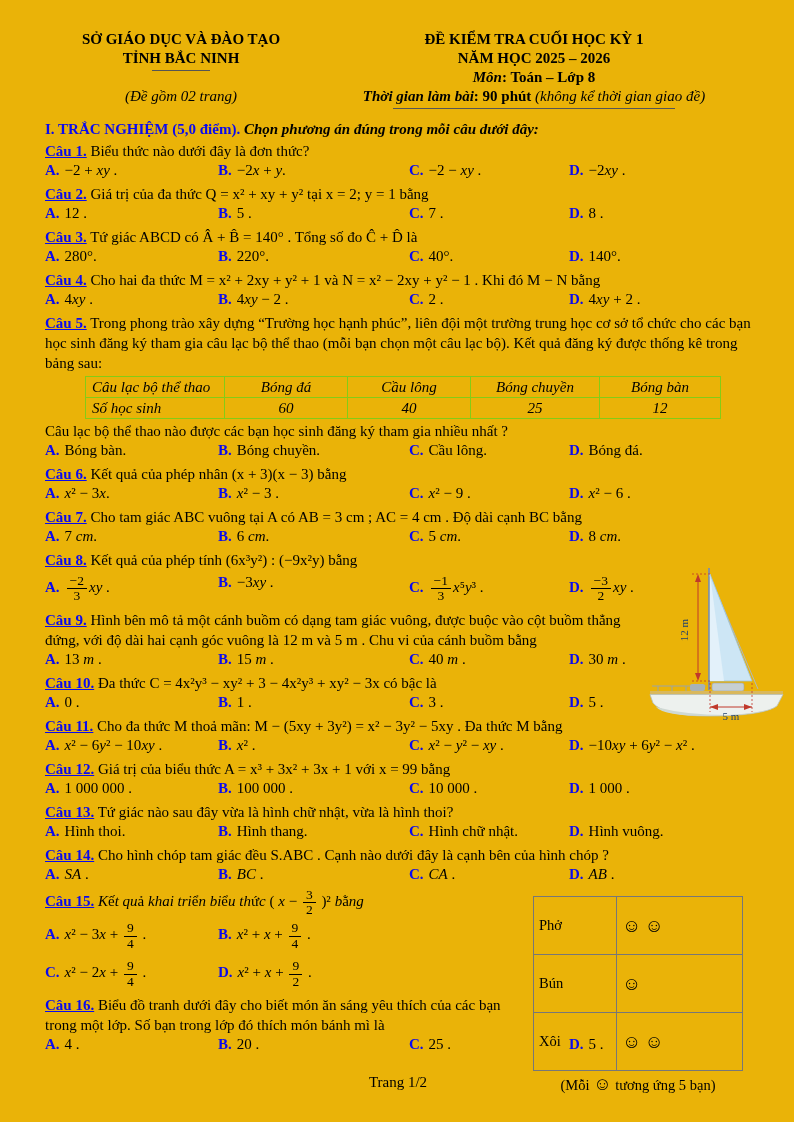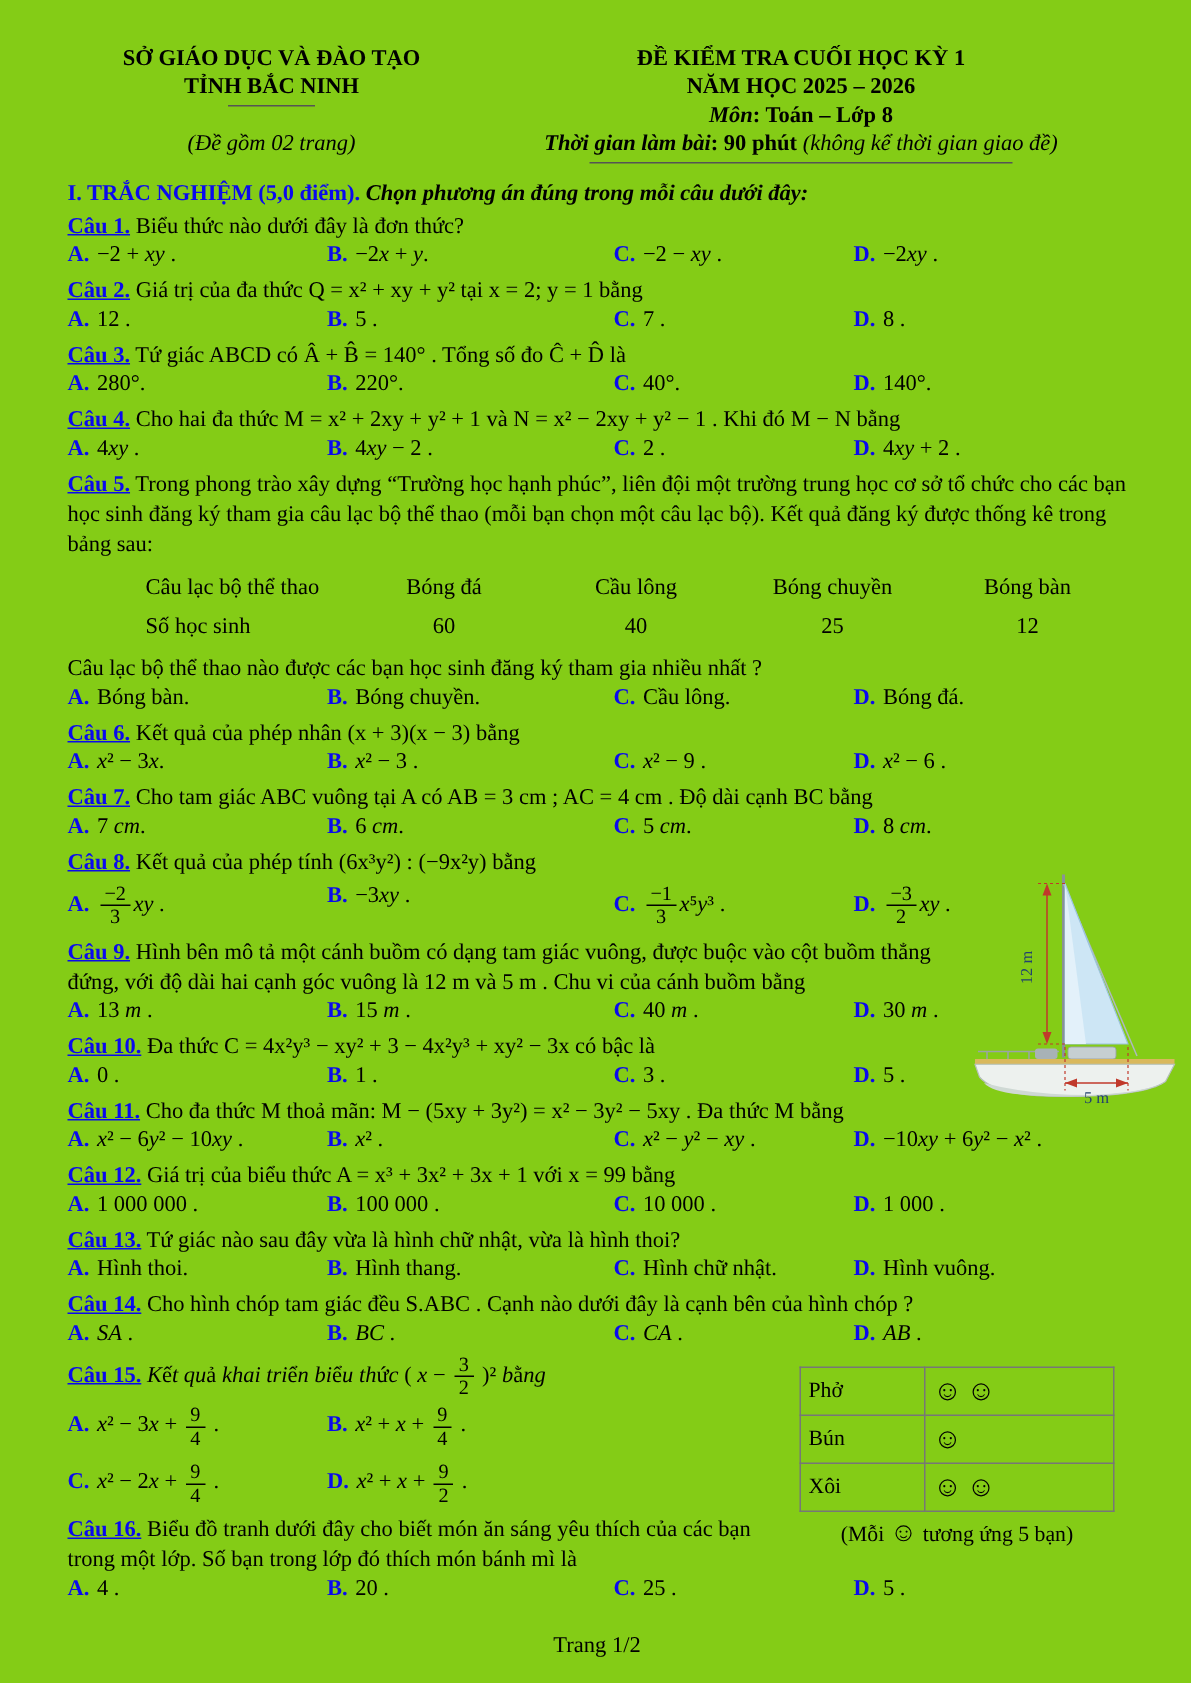--- a/index.html
+++ b/index.html
@@ -1,16 +1,16 @@
 <!DOCTYPE html>
 <html><head>
 <meta charset="utf-8">
 <style>
   html,body{margin:0;padding:0;background:#fff;}
-  .page{position:relative;width:794px;height:1122px;background:#84cc16;overflow:hidden;
+  .page{position:relative;width:794px;height:1122px;background:#eab308;overflow:hidden;
         font-family:"Liberation Serif",serif;font-size:15px;color:#000;}
   .content{position:absolute;left:45px;top:30px;width:706px;}
   .b{font-weight:bold;}
   .it{font-style:italic;}
   .blue{color:#0a0aee;}
   
   .hdr{display:flex;line-height:19px;}
   .hdr-left{width:272px;text-align:center;}
   .hdr-right{flex:1;text-align:center;}
   .rule{border-top:1.4px solid #555;height:0;margin:2px auto 0;}
@@ -28,28 +28,28 @@
   .pa{left:0;} .pb{left:173px;} .pc{left:350px;margin-left:14px;} .pd{left:524px;}
   .al{color:#0a0aee;font-weight:bold;margin-right:5px;}
   .qwrap{position:relative;}
   
   .frac{display:inline-flex;flex-direction:column;align-items:center;vertical-align:middle;
         line-height:1.05;font-size:13.5px;margin:0 2px;}
   .frac>span:first-child{border-bottom:1px solid #000;padding:0 3px 0;}
   .frac>span:last-child{padding-top:0;}
   
   .club{border-collapse:collapse;margin:3px 0 2px 40px;}
-  .club td{border:6px solid #84cc16;height:20px;padding:0 6px;text-align:center;font-size:15px;}
+  .club td{border:1px solid #84cc16;height:20px;padding:0 6px;text-align:center;font-size:15px;font-style:italic;}
   .club td:first-child{text-align:left;width:126px;}
   .club td:nth-child(2){width:110px;} .club td:nth-child(3){width:110px;}
   .club td:nth-child(4){width:116px;} .club td:nth-child(5){width:108px;}
   
   .picto{position:absolute;left:488px;top:8px;width:210px;}
   .ptab{border-collapse:collapse;width:100%;}
-  .ptab td{border:1px solid #777;height:25px;padding:3px 5px;font-size:14.5px;}
+  .ptab td{border:1px solid #777;height:25px;padding:16px 5px;font-size:14.5px;}
   .ptab td.plab{width:72px;}
   .ptab td.pic{font-size:19px;letter-spacing:3px;line-height:1;}
   .pcap{text-align:center;margin-top:3px;font-size:14.5px;}
   .pcap .smiley{font-size:18px;}
   
   .boatwrap{position:absolute;left:601px;top:10px;width:144px;height:162px;}
   .dim{font-size:11px;fill:#23426e;font-family:"Liberation Serif",serif;}
   .footer{text-align:center;margin-top:16px;line-height:20px;}
   .w596{width:596px;} .w484{width:484px;}
   i{font-style:italic;}

